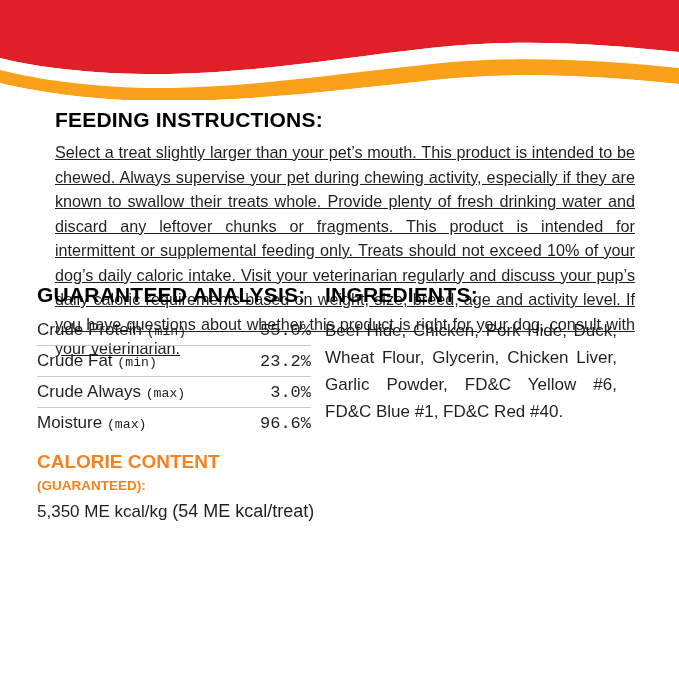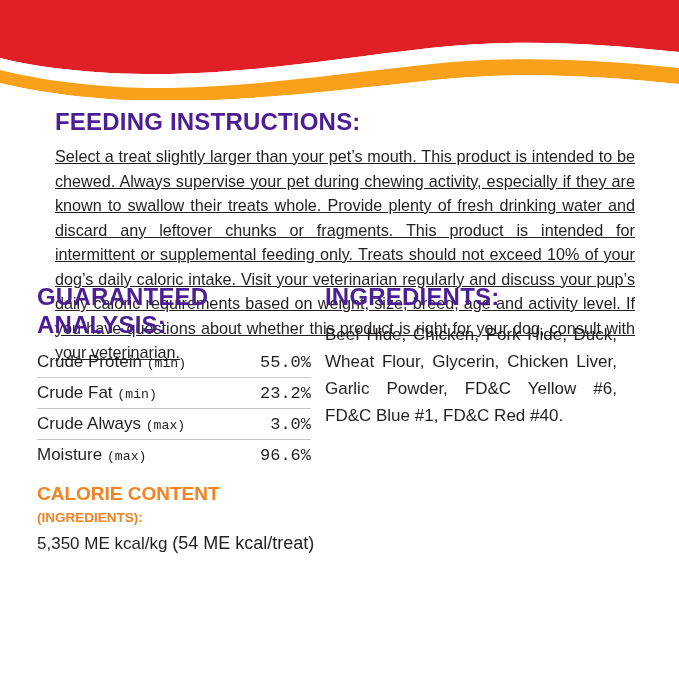--- a/index.html
+++ b/index.html
@@ -29,22 +29,22 @@
     height: 100px;
     overflow: hidden;
   }
   .content {
     position: absolute;
     top: 108px;
     left: 55px;
     width: 580px;
   }
   .section-heading {
-    color: #4c1d95;
-    font-size: 24px;
+    color: #000000;
+    font-size: 21px;
     font-weight: bold;
     letter-spacing: 0.2px;
     margin: 0 0 8px 0;
   }
   .body-text {
     font-size: 16.2px;
     line-height: 24.5px;
     text-align: justify;
     color: #231f20;
     margin: 0;
@@ -177,21 +177,21 @@
               <span>Moisture</span>
               <span class="ga-qual">(max)</span>
             </td>
             <td class="ga-value">96.6%</td>
           </tr>
         </tbody>
       </table>
 
       <div class="calorie-heading">
         <span>CALORIE CONTENT</span>
-        <span class="calc">(INGREDIENTS):</span>
+        <span class="calc">(GUARANTEED):</span>
       </div>
       <div class="calorie-value">
         <span>5,350 ME kcal/kg</span>
         <span class="per-treat">(54 ME kcal/treat)</span>
       </div>
     </div>
 
     <div class="col-right">
       <h2 class="section-heading">INGREDIENTS:</h2>
       <p class="ingredients-text">Beef Hide, Chicken, Pork Hide, Duck, Wheat Flour, Glycerin, Chicken Liver, Garlic Powder, FD&amp;C Yellow #6, FD&amp;C Blue #1, FD&amp;C Red #40.</p>

